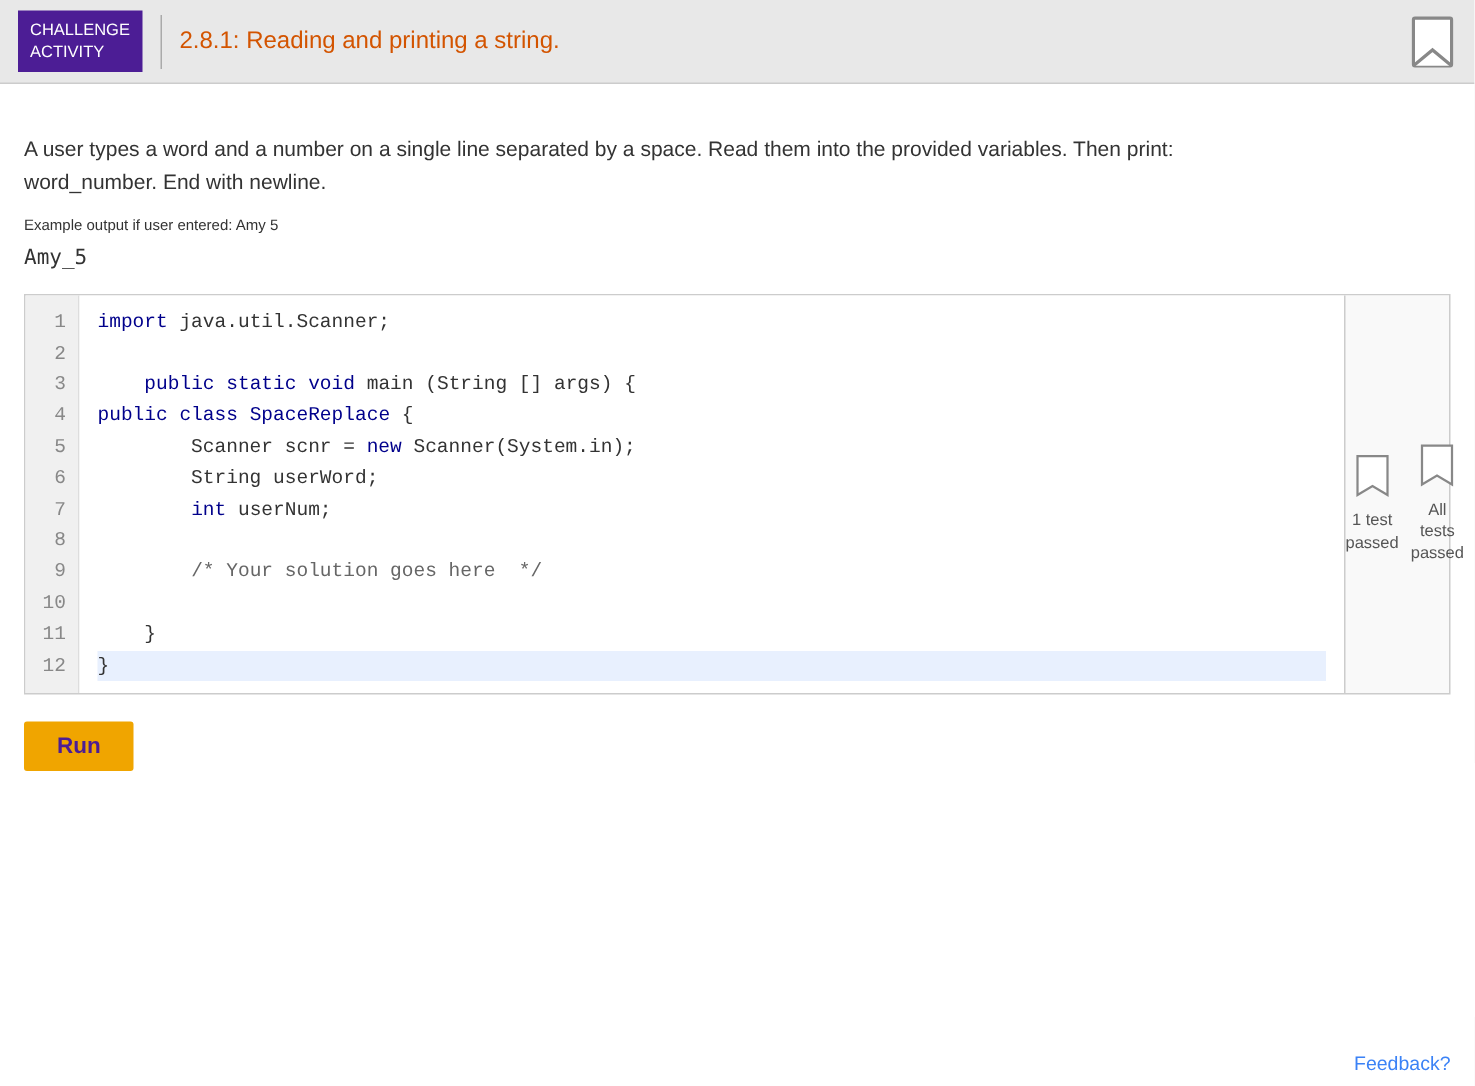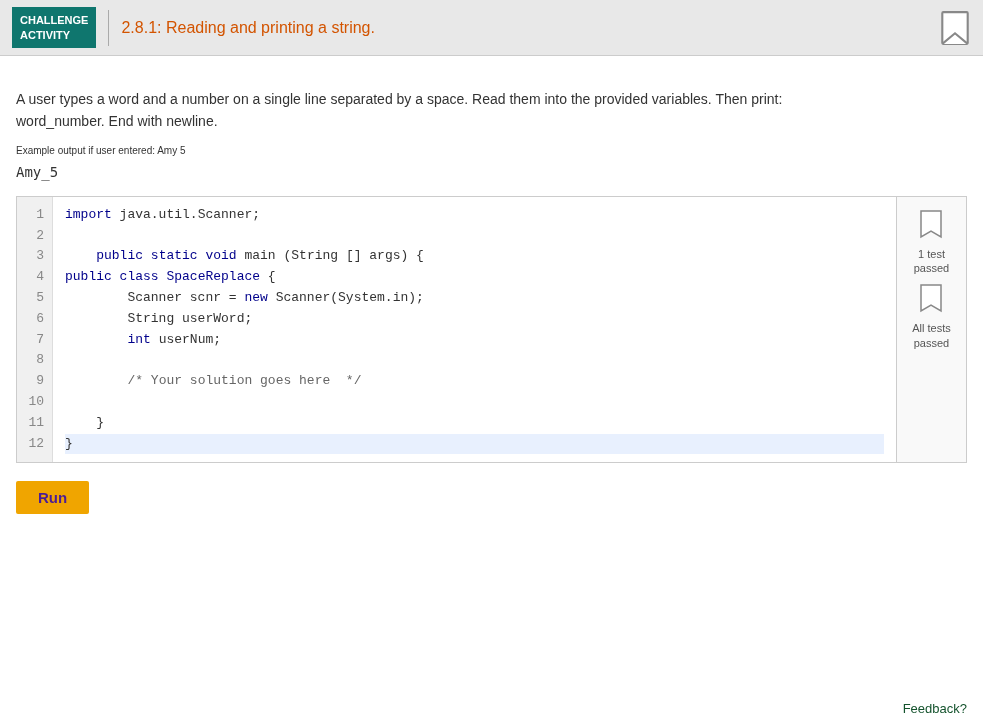--- a/index.html
+++ b/index.html
@@ -8,24 +8,24 @@
     .header {
       display: flex;
       align-items: center;
       background: #e8e8e8;
       border-bottom: 1px solid #ccc;
       height: 56px;
       padding: 0 12px;
     }
 
     .challenge-label {
-      background: #0f766e;
+      background: #4c1d95;
       color: white;
       font-size: 11px;
-      font-weight: bold;
+      font-weight: normal;
       padding: 6px 8px;
       line-height: 1.3;
       text-transform: uppercase;
       min-width: 70px;
     }
 
     .header-divider {
       width: 1px;
       background: #aaa;
       height: 36px;
@@ -118,21 +118,21 @@
     }
 
     .kw { color: #00008b; font-weight: normal; }
     .cn { color: #00008b; }
     .fn { color: #333; }
     .cm { color: #666; }
 
     .test-panel {
       width: 70px;
       display: flex;
-      flex-direction: column;
+      flex-direction: row;
       align-items: center;
       justify-content: flex-start;
       padding-top: 12px;
       border-left: 1px solid #ccc;
       background: #f9f9f9;
       gap: 8px;
     }
 
     .test-badge {
       display: flex;
@@ -172,21 +172,21 @@
     }
 
     .feedback-bar {
       display: flex;
       justify-content: flex-end;
       padding: 8px 0;
       margin-top: auto;
     }
 
     .feedback-link {
-      color: #14532d;
+      color: #3b82f6;
       font-size: 13px;
       cursor: pointer;
       text-decoration: none;
     }
 
     .spacer { flex: 1; }
   </style>
 </head>
 <body>
 

